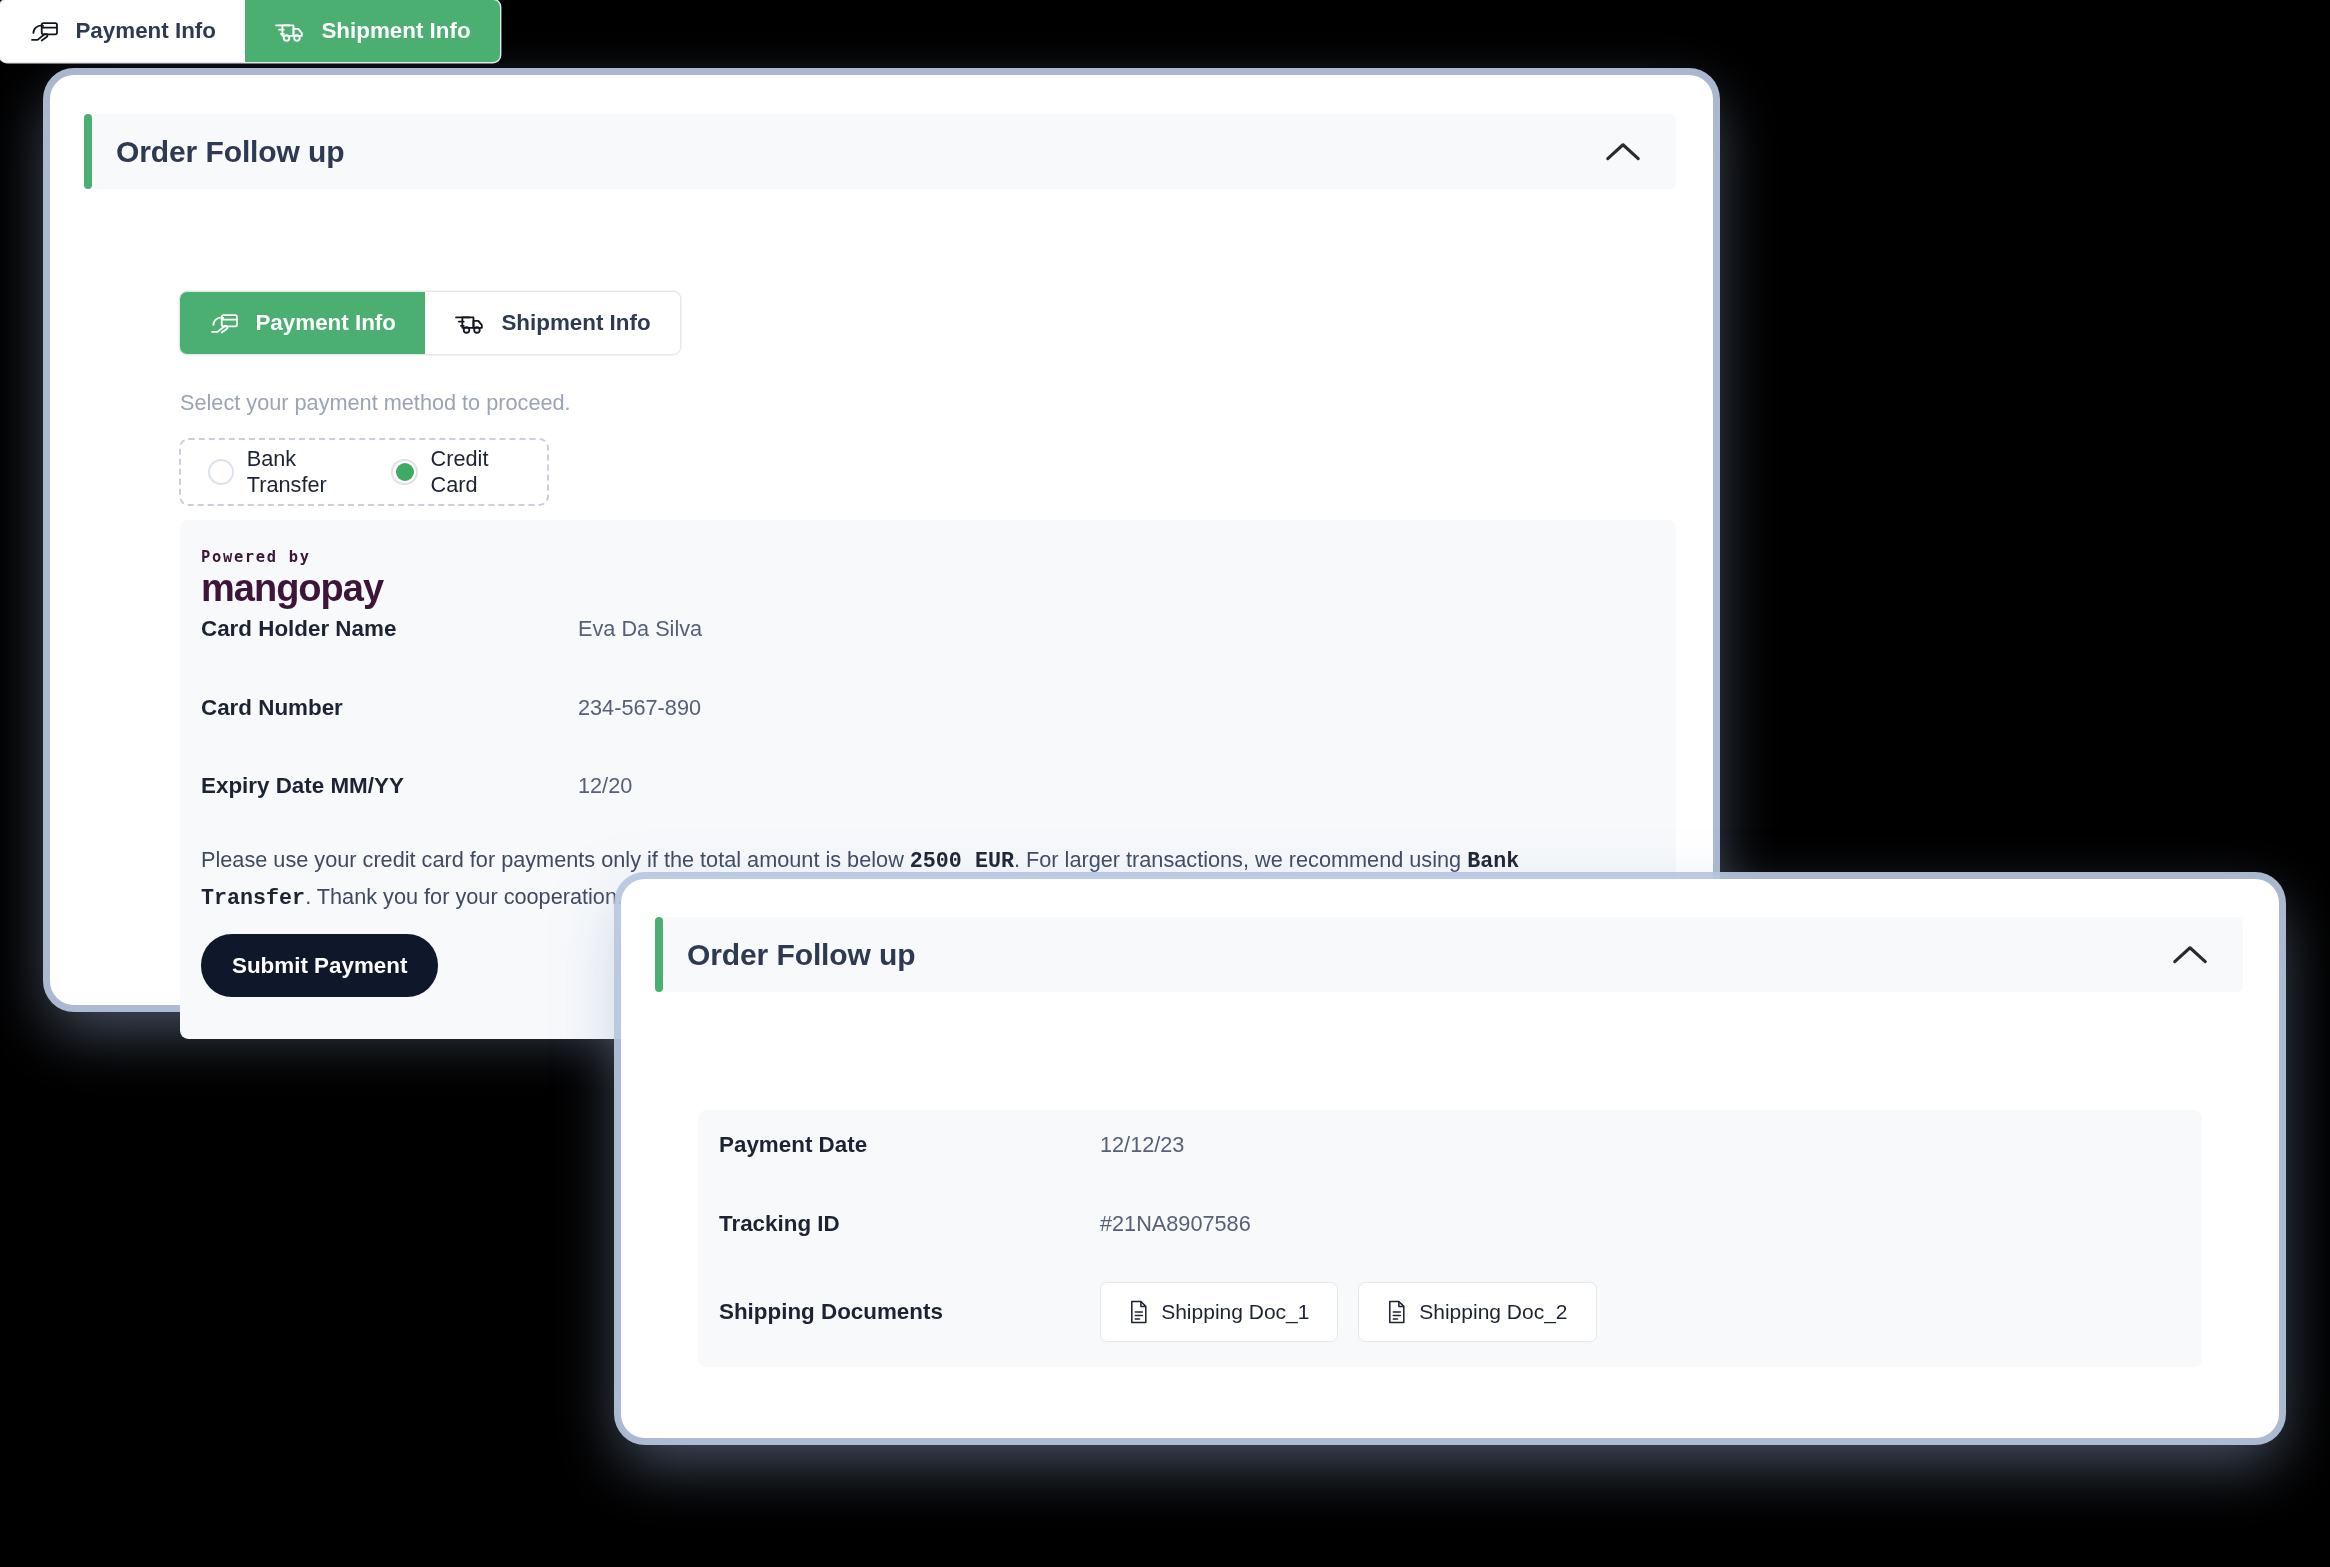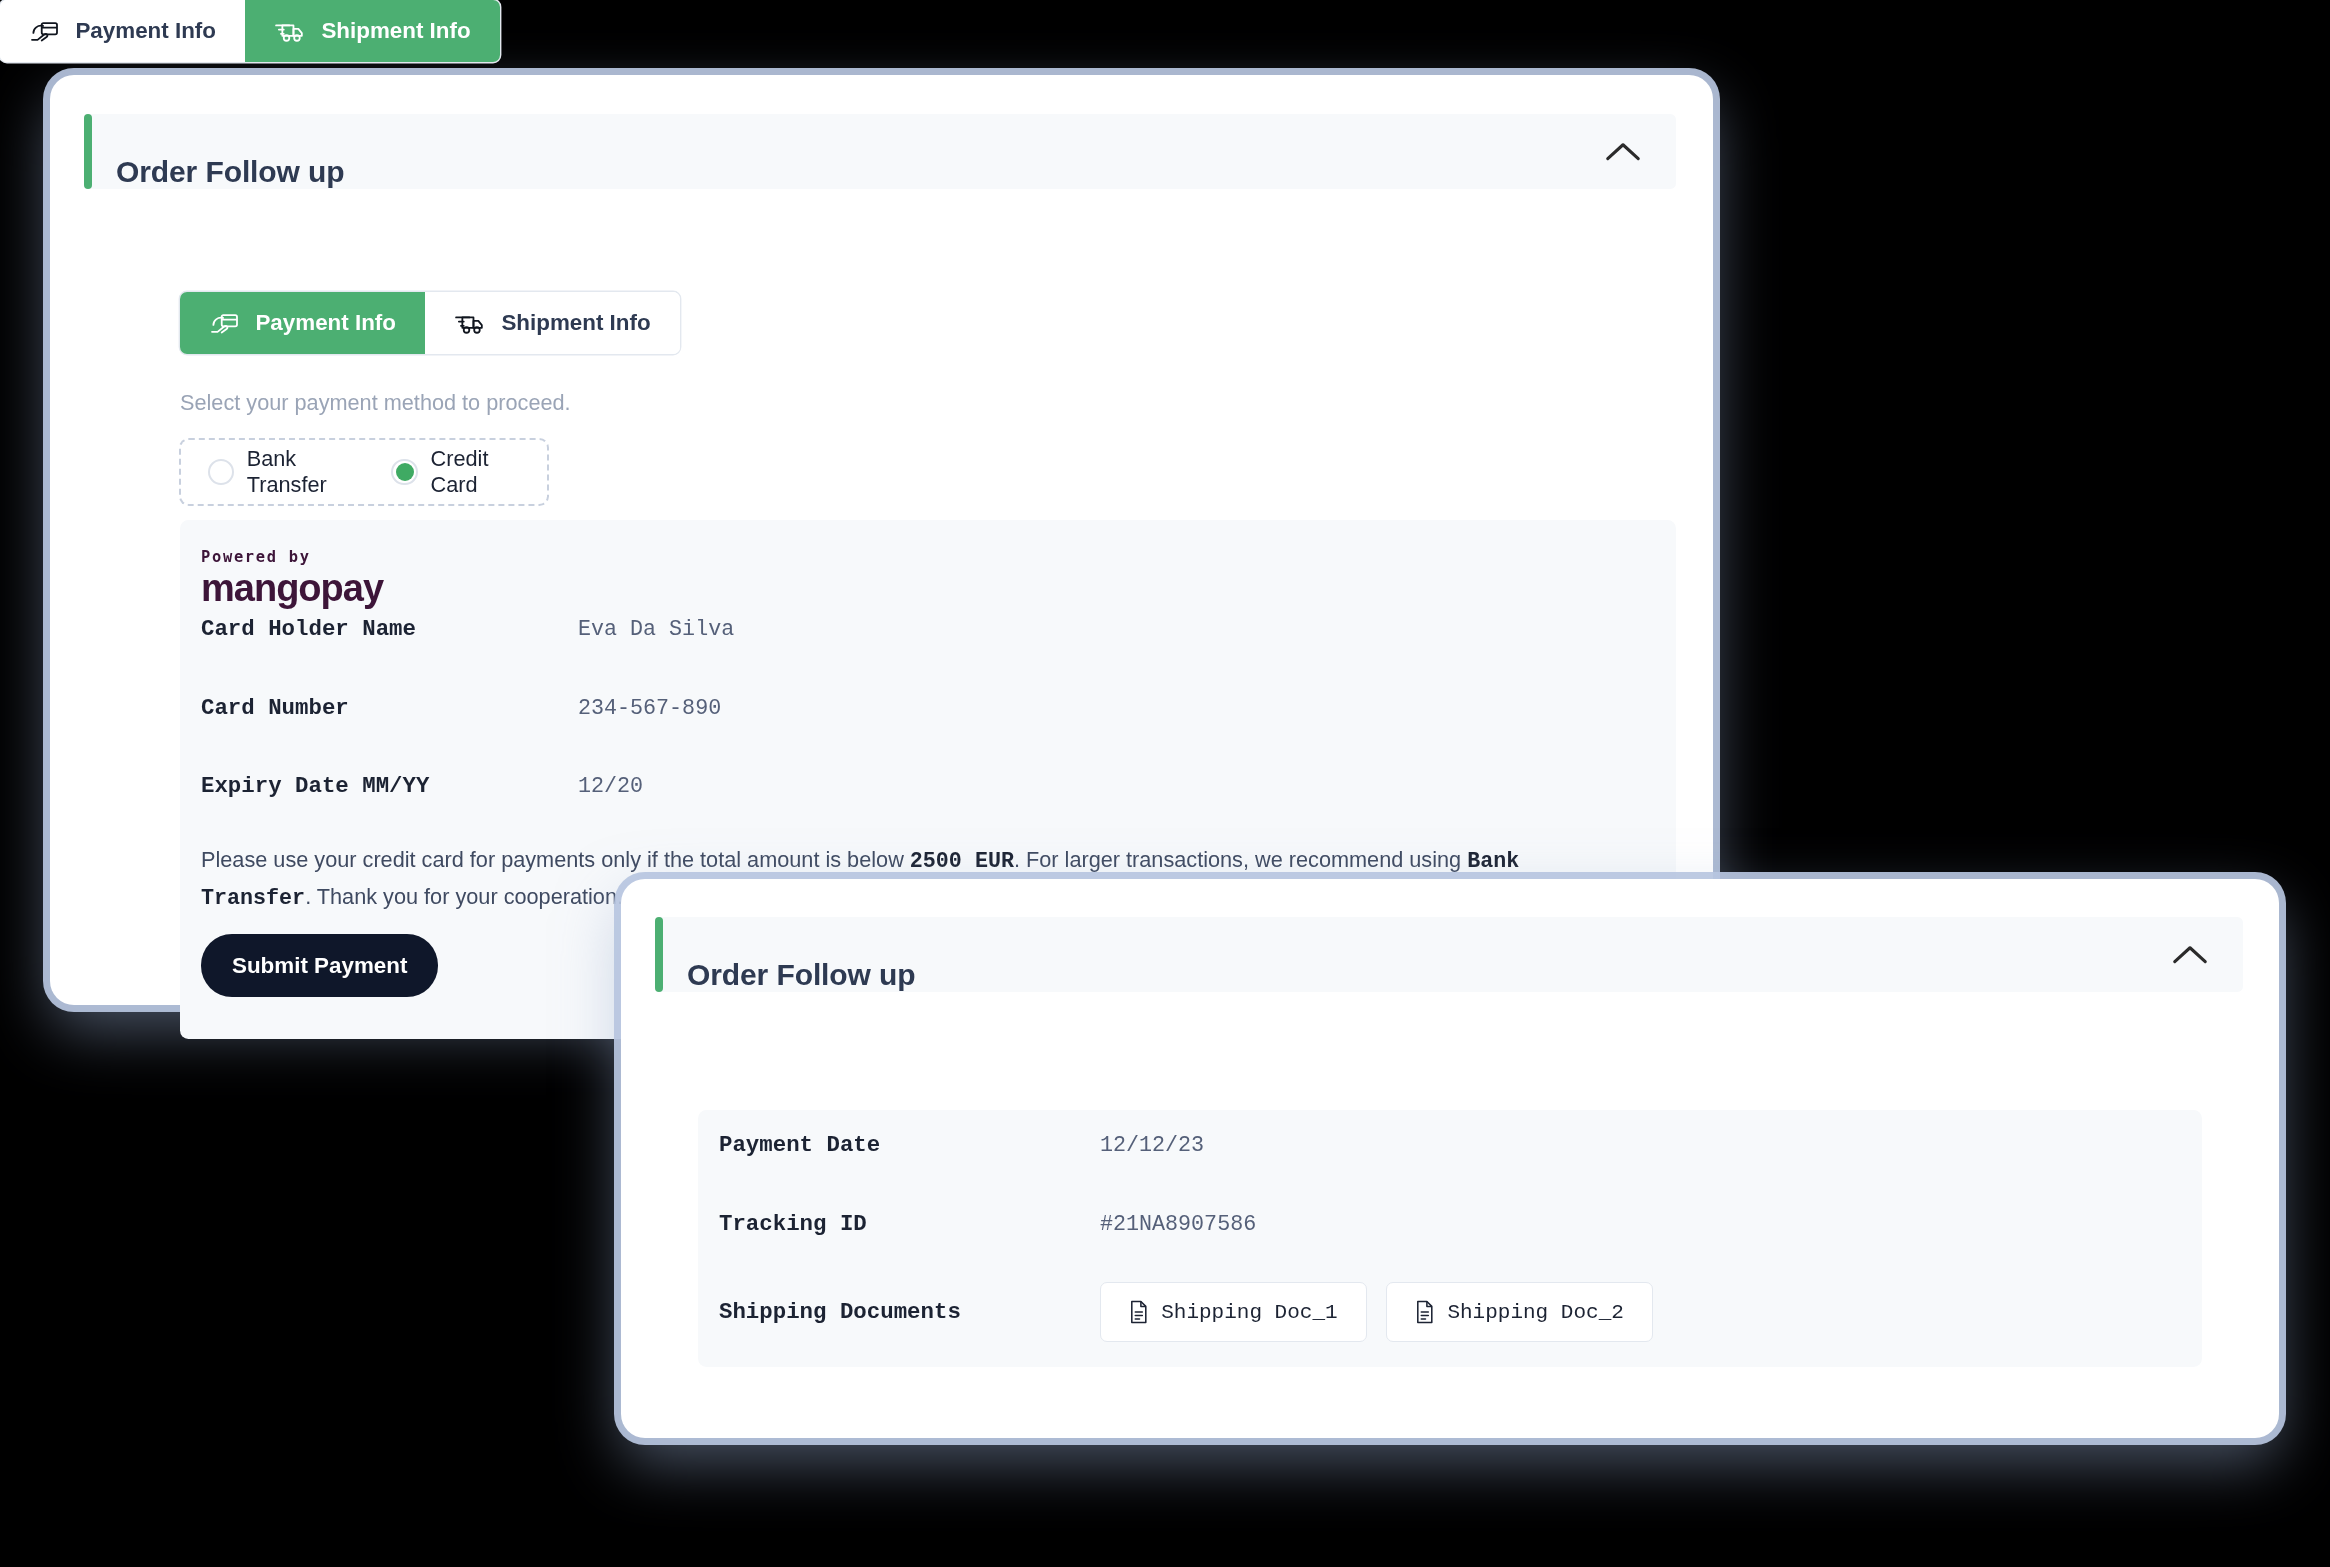--- a/index.html
+++ b/index.html
@@ -43,21 +43,21 @@
     height: 559px;
     z-index: 2;
   }
 
   
   .card-header {
     position: absolute;
     background: #f7f9fb;
     border-radius: 5.6px;
     display: flex;
-    align-items: flex-end;
+    align-items: center;
   }
 
   .card-back .card-header {
     left: 34px;
     top: 39px;
     width: 1592px;
     height: 75px;
   }
 
   .card-front .card-header {
@@ -230,21 +230,20 @@
     color: #3d1539;
     letter-spacing: -1px;
     margin-top: 1.4px;
   }
 
   
   .field-row {
     position: absolute;
     display: flex;
     align-items: center;
-    font-family: Liberation Mono, monospace;
   }
 
   .field-label {
     font-size: 22.4px;
     font-weight: bold;
     color: #1c2333;
     white-space: nowrap;
   }
 
   .field-value {

